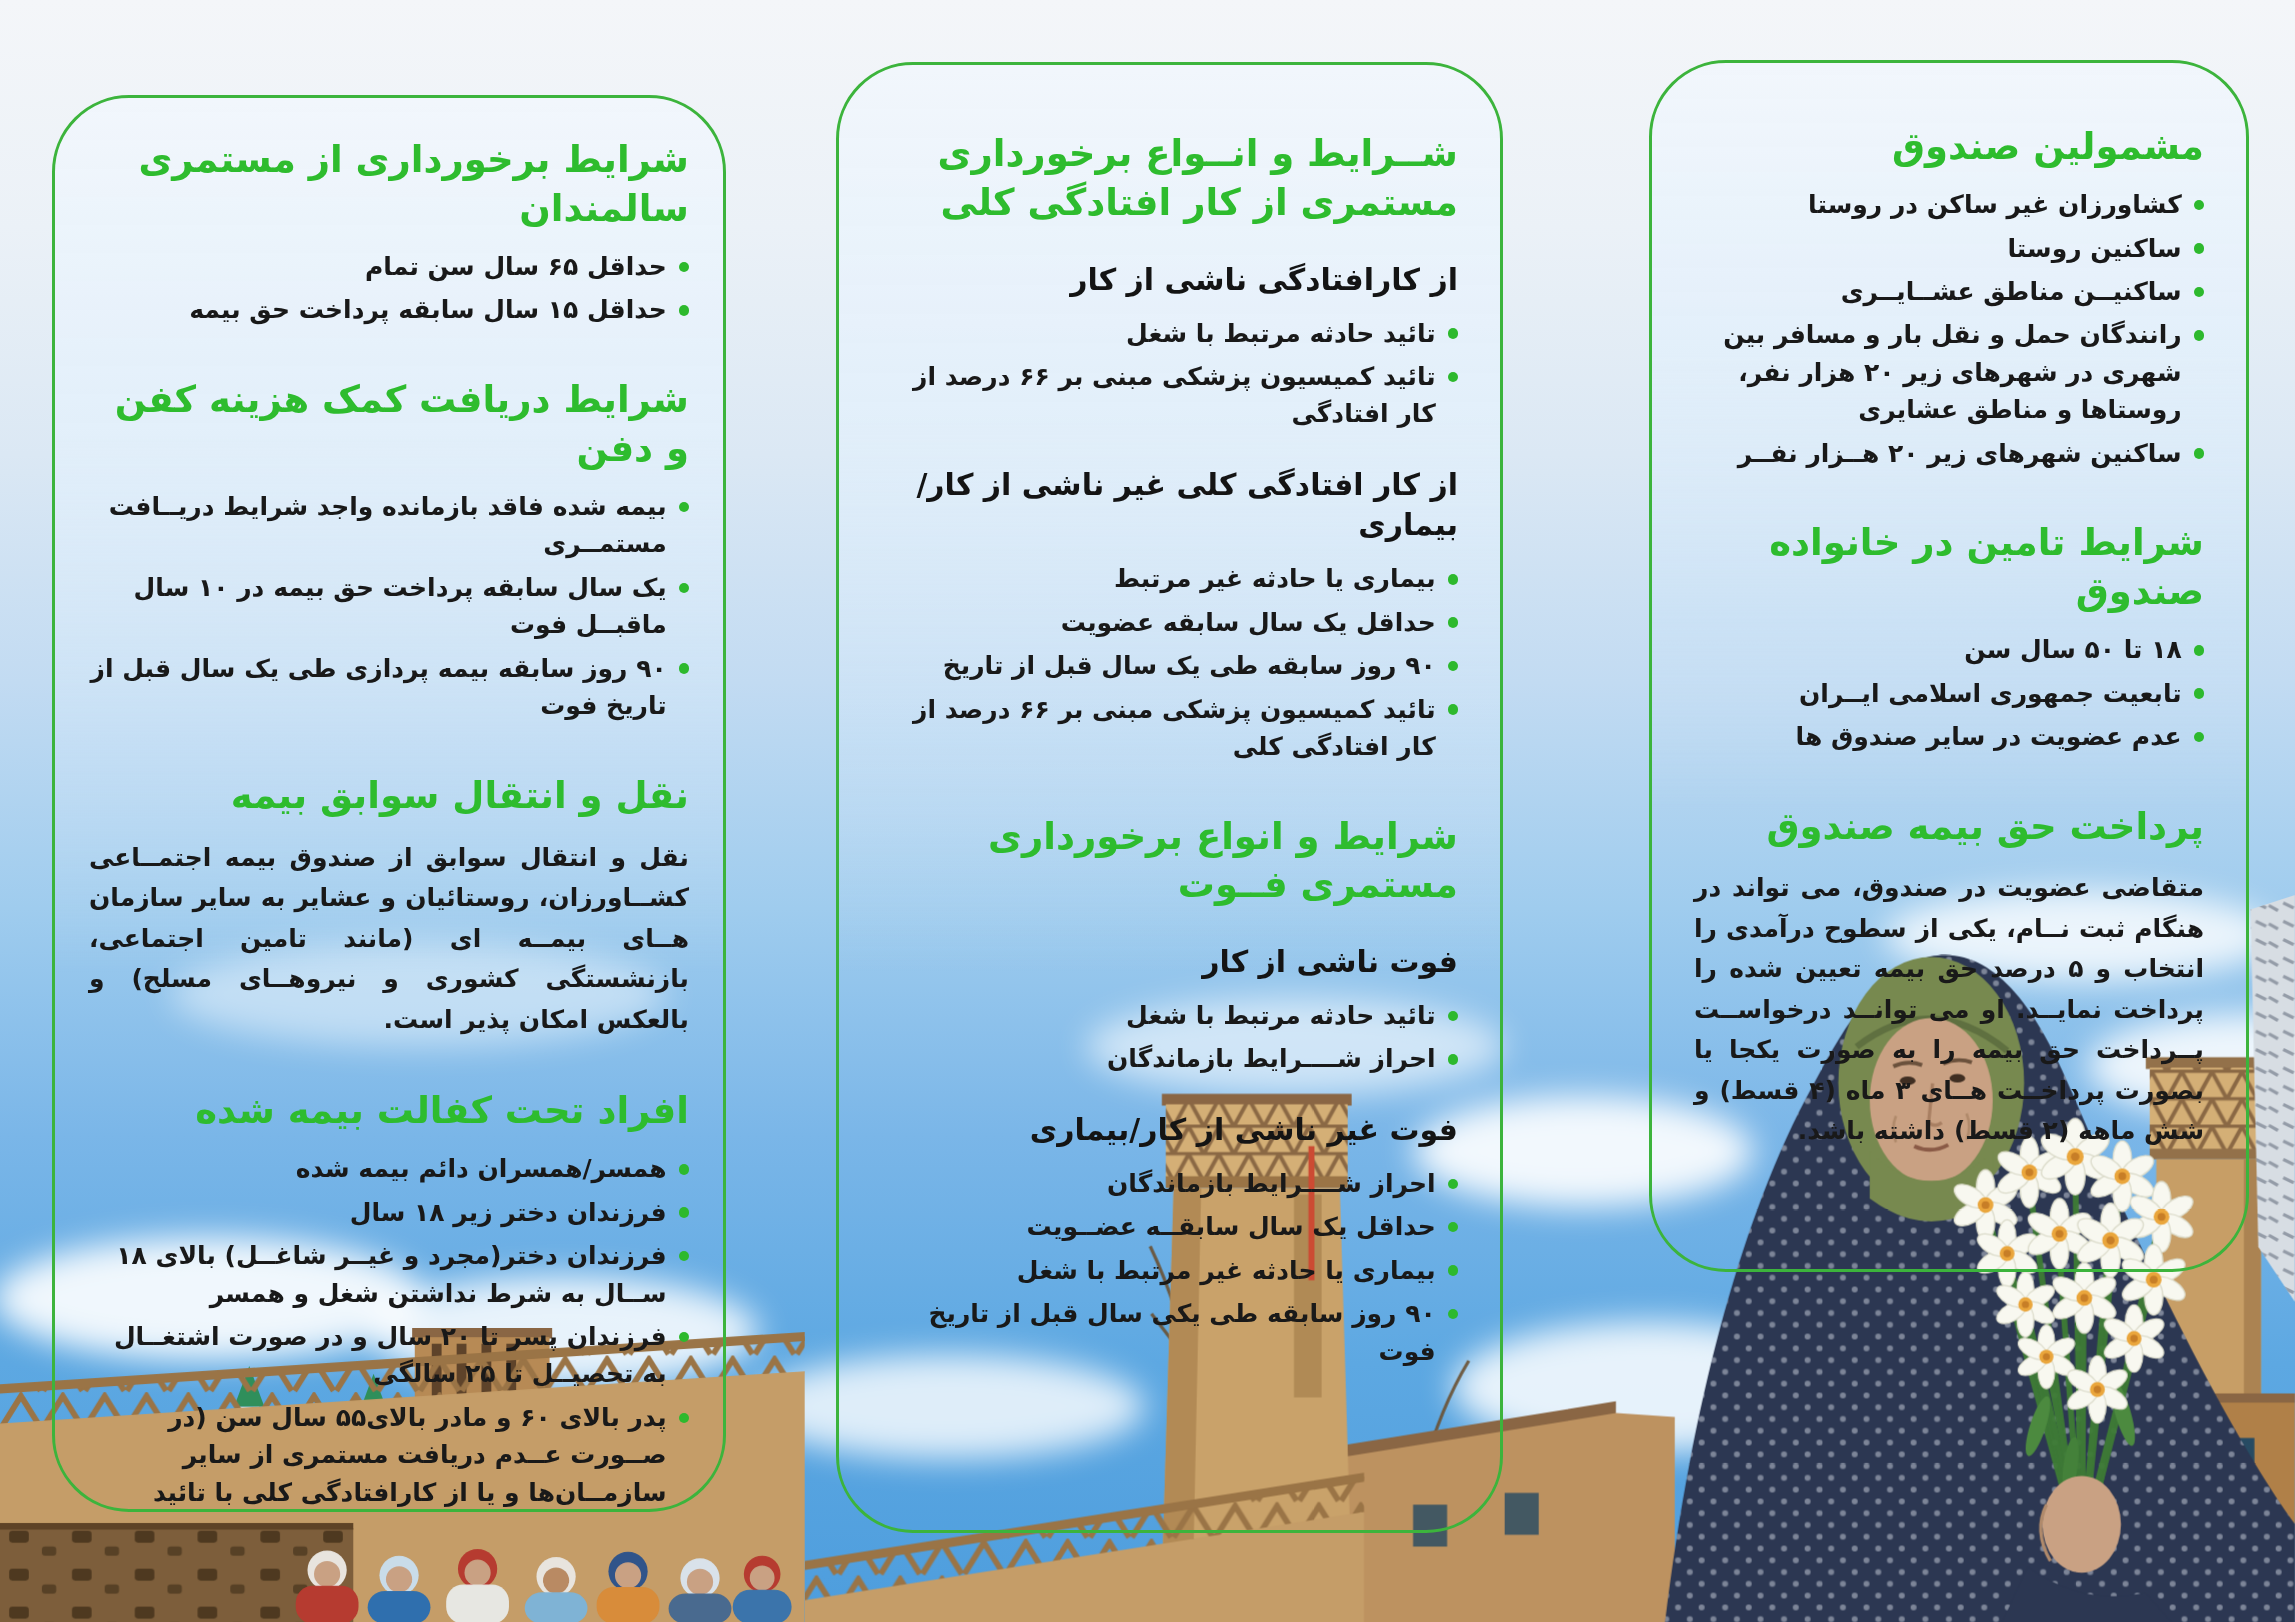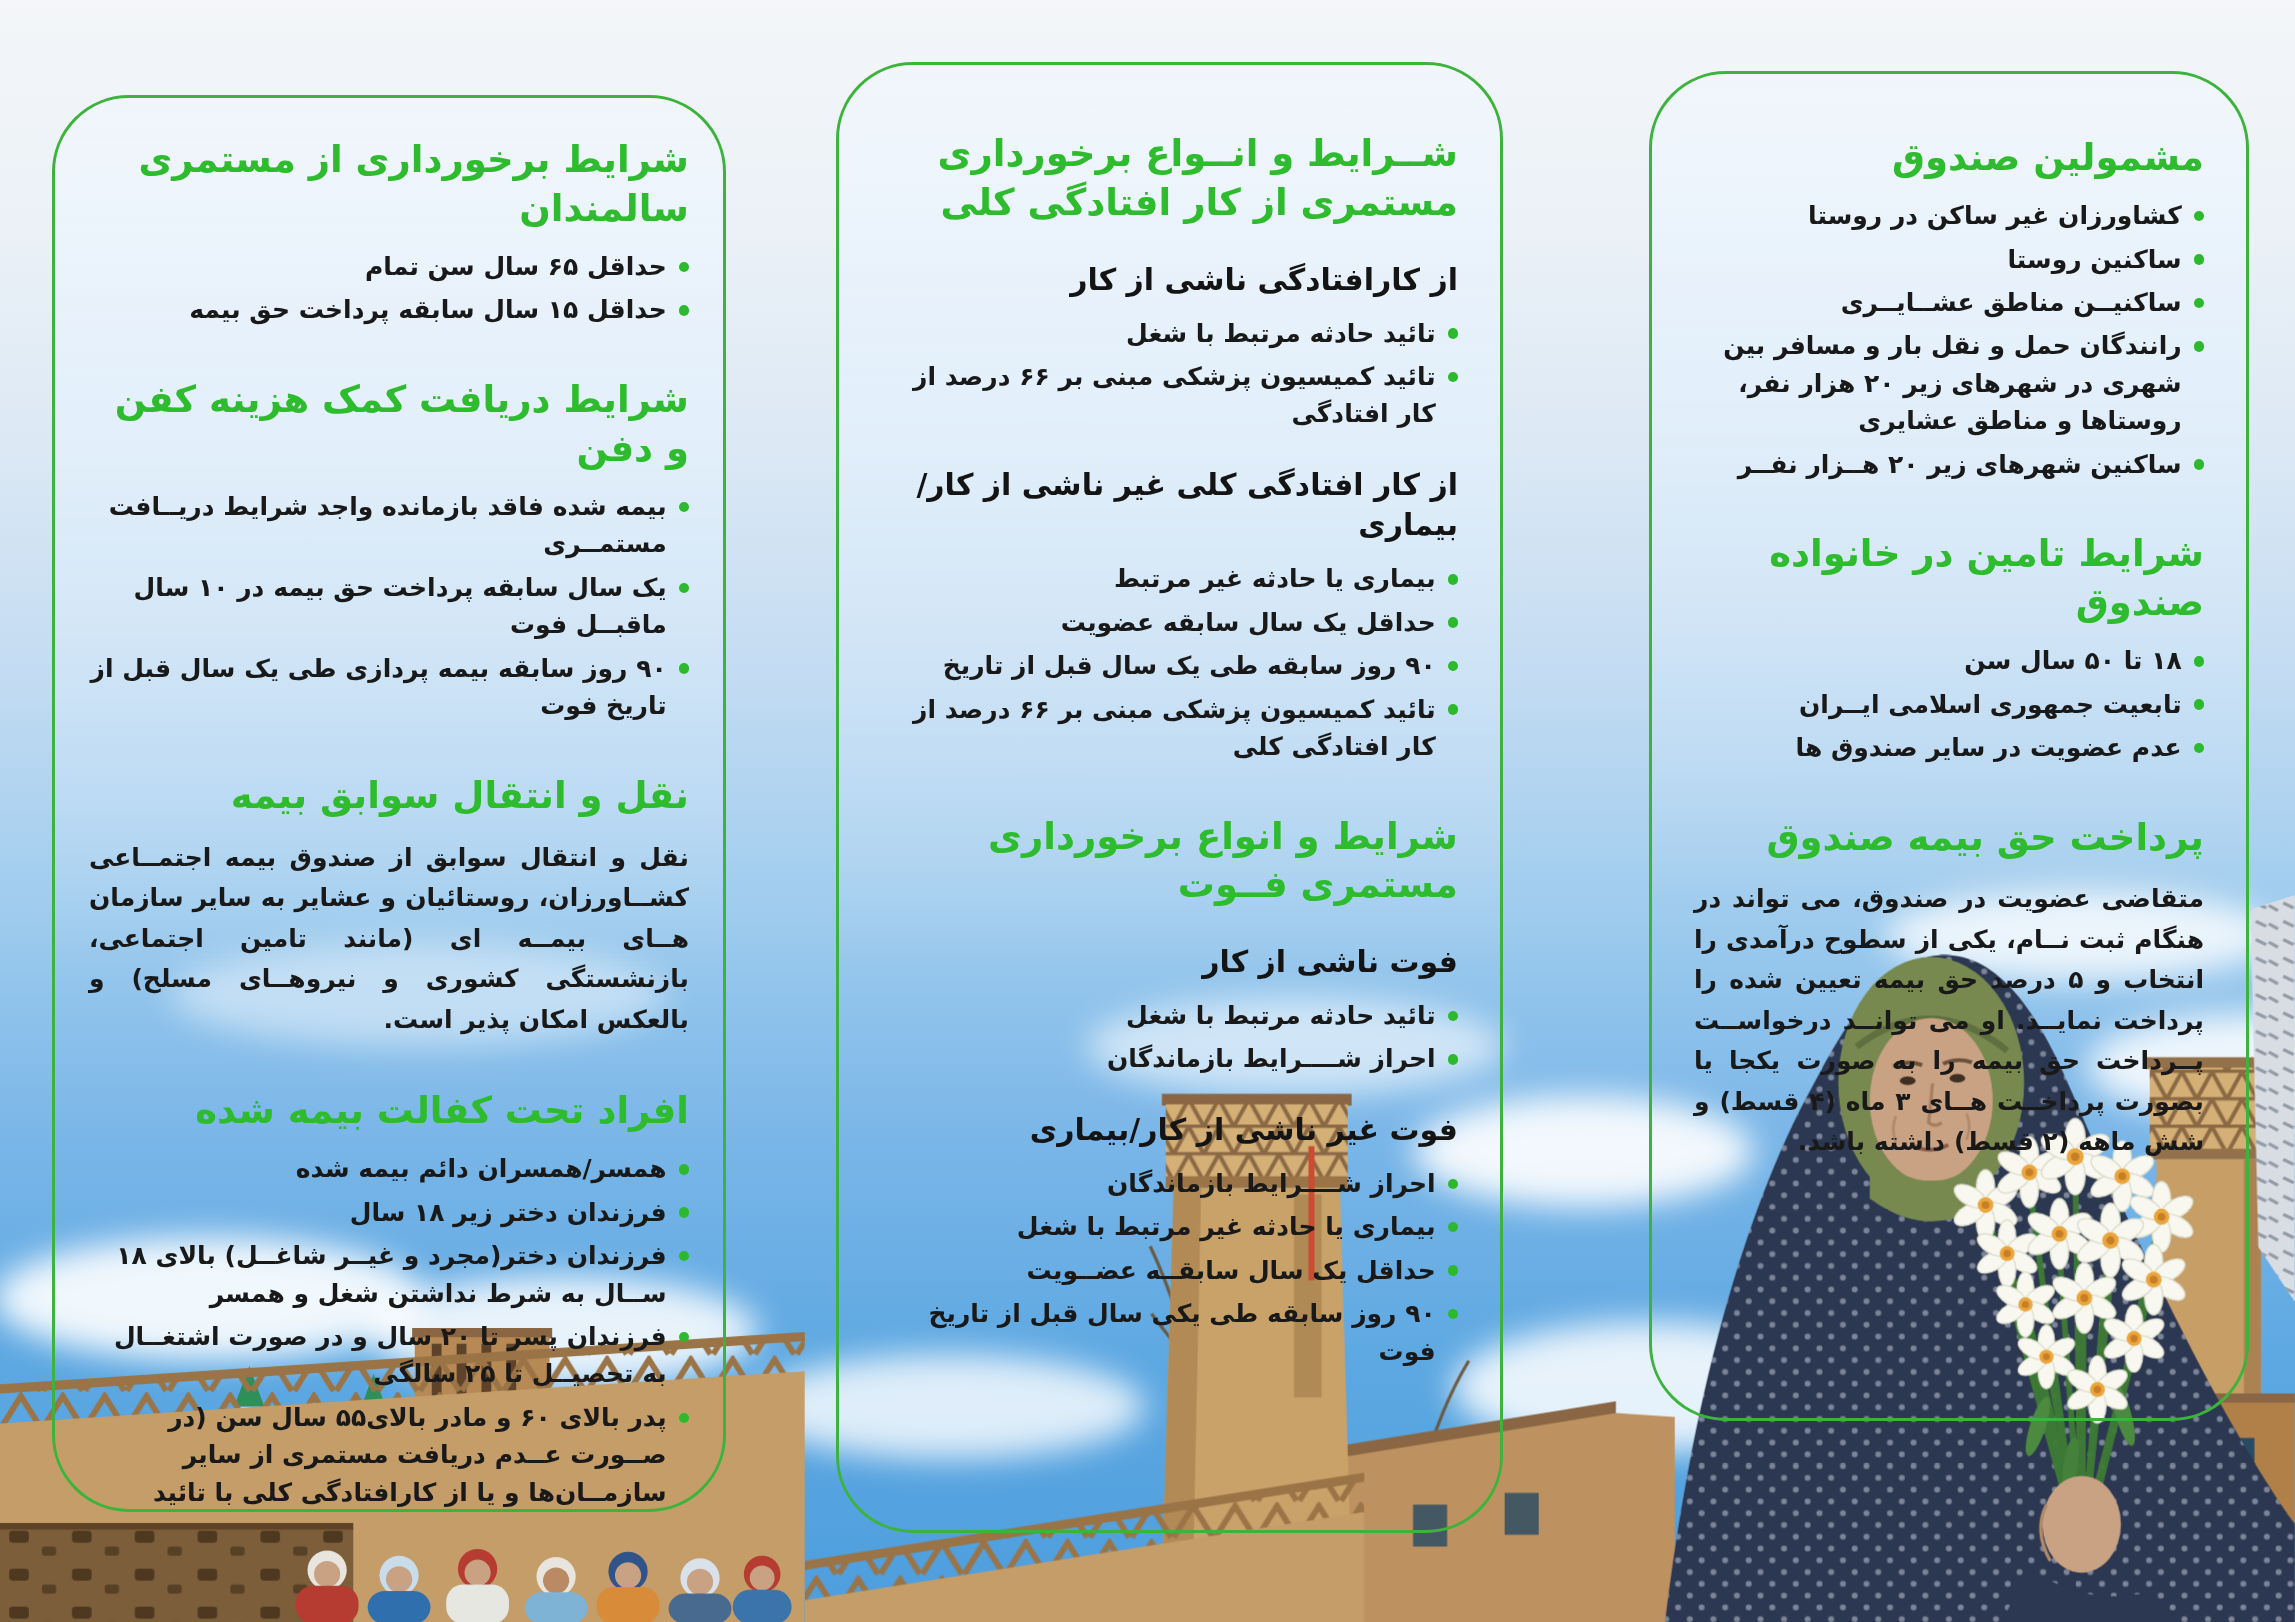--- a/index.html
+++ b/index.html
@@ -9,21 +9,21 @@
     background:linear-gradient(180deg,#f4f6f9 0%,#ebf1f7 14%,#dbe8f4 28%,#c2dbf2 42%,#9fccee 56%,#7ab6e8 70%,#5da8e2 84%,#4d9ddd 100%);
   }
   .bg{position:absolute;inset:0;z-index:1;}
   .panel{
     position:absolute;z-index:2;box-sizing:border-box;
     border:3.3px solid #3cb43c;border-radius:77px;
     background:linear-gradient(180deg, rgba(241,246,252,.97) 0%, rgba(226,239,250,.92) 24%, rgba(205,228,247,.55) 46%, rgba(205,228,247,0) 62%);
   }
   .panel--left{left:52px;top:95px;width:674px;height:1417px;}
   .panel--middle{left:836px;top:62px;width:667px;height:1471px;}
-  .panel--right{left:1649px;top:71px;width:600px;height:1350px;}
+  .panel--right{left:1649px;top:60px;width:600px;height:1212px;}
   .panel-content{box-sizing:border-box;height:100%;overflow:hidden;}
   .panel--right .panel-content{padding:60px 42px 0;}
   .panel--middle .panel-content{padding:65px 42px 0;}
   .panel--left .panel-content{padding:38px 34px 0;}
   .g-head{color:#2ebc2e;font-size:37px;font-weight:bold;line-height:1.32;margin:0;text-align:right;}
   .b-head{color:#141414;font-size:30px;font-weight:bold;line-height:1.35;margin:0;text-align:right;}
   .para{font-size:25px;font-weight:bold;color:#191919;line-height:1.62;text-align:justify;margin:0;}
   .list{margin-top:14.4px;}
   .li{display:flex;align-items:flex-start;margin:5.9px 0;}
   .dot{width:10.5px;height:10.5px;border-radius:50%;background:#2db92d;flex:0 0 auto;margin-top:13.7px;margin-left:11.8px;}
@@ -347,25 +347,25 @@
       </div>
 
       <h3 class="b-head mt-sub">فوت غیر ناشی از کار/بیماری</h3>
       <div class="list">
         <div class="li">
             <span class="dot"></span>
             <span class="li-text">احراز شــــرایط بازماندگان</span>
           </div>
         <div class="li">
             <span class="dot"></span>
+            <span class="li-text">حداقل یک سال سابقــه عضــویت</span>
+          </div>
+        <div class="li">
+            <span class="dot"></span>
             <span class="li-text">بیماری یا حادثه غیر مرتبط با شغل</span>
-          </div>
-        <div class="li">
-            <span class="dot"></span>
-            <span class="li-text">حداقل یک سال سابقــه عضــویت</span>
           </div>
         <div class="li">
             <span class="dot"></span>
             <span class="li-text">۹۰ روز سابقه طی یکی سال قبل از تاریخ فوت</span>
           </div>
       </div>
     </div>
   </section>
 
   <section class="panel panel--left">

